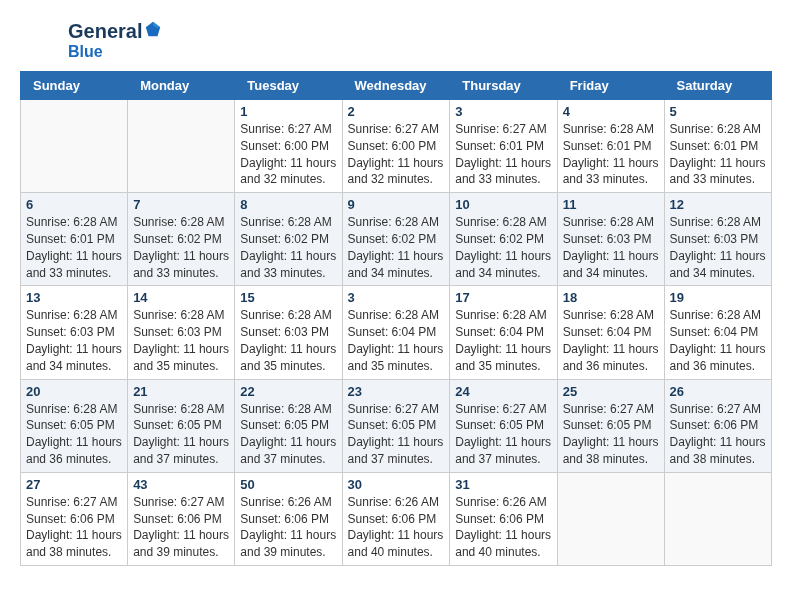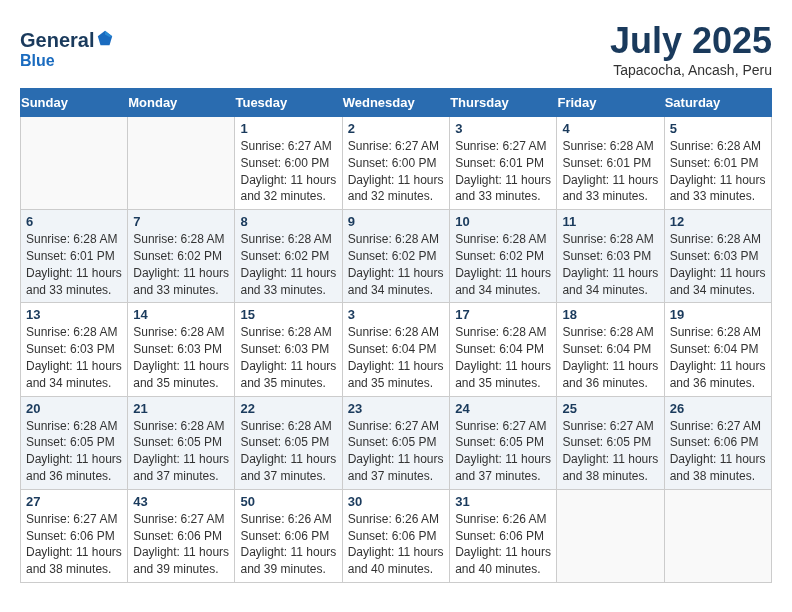--- a/index.html
+++ b/index.html
@@ -6,22 +6,23 @@
     body {
       font-family: Arial, sans-serif;
       background: #fff;
       width: 792px;
       min-height: 612px;
       padding: 20px;
     }
     .header {
       display: flex;
       justify-content: space-between;
-      align-items: center;
+      align-items: flex-end;
       margin-bottom: 10px;
+      margin-left: 48px;
     }
     .logo {
       display: flex;
       align-items: center;
     }
     .logo-text-general {
       font-size: 20px;
       font-weight: bold;
       color: #1a3a5c;
     }
@@ -48,21 +49,21 @@
       color: #333;
     }
     .calendar {
       width: 100%;
       border-collapse: collapse;
       border: 1px solid #ccc;
     }
     .calendar th {
       background-color: #2a6cb0;
       color: white;
-      padding: 6px 0;
+      padding: 6px 12px;
       font-size: 13px;
       font-weight: bold;
       text-align: left;
       border: 1px solid #2a6cb0;
     }
     .calendar td {
       vertical-align: top;
       border: 1px solid #ccc;
       padding: 4px 5px;
       width: 108px;
@@ -98,24 +99,20 @@
 <div class="header">
   <div class="logo">
     <div>
       <span class="logo-text-general">General</span><svg class="logo-icon" viewBox="0 0 20 20">
           <polygon points="10,2 18,8 15,18 5,18 2,8" fill="#1a6bbf"></polygon>
           <polygon points="10,2 18,8 15,9 10,6" fill="#2a8ad4"></polygon>
         </svg><br>
       <span class="logo-text-blue">Blue</span>
     </div>
   </div>
-  <div class="title-section">
-    <div class="month-title">July 2025</div>
-    <div class="location-title">Tapacocha, Ancash, Peru</div>
-  </div>
 </div>
 
 <table class="calendar">
   <thead>
     <tr>
     <th>Sunday</th>
         <th>Monday</th>
         <th>Tuesday</th>
         <th>Wednesday</th>
         <th>Thursday</th>

